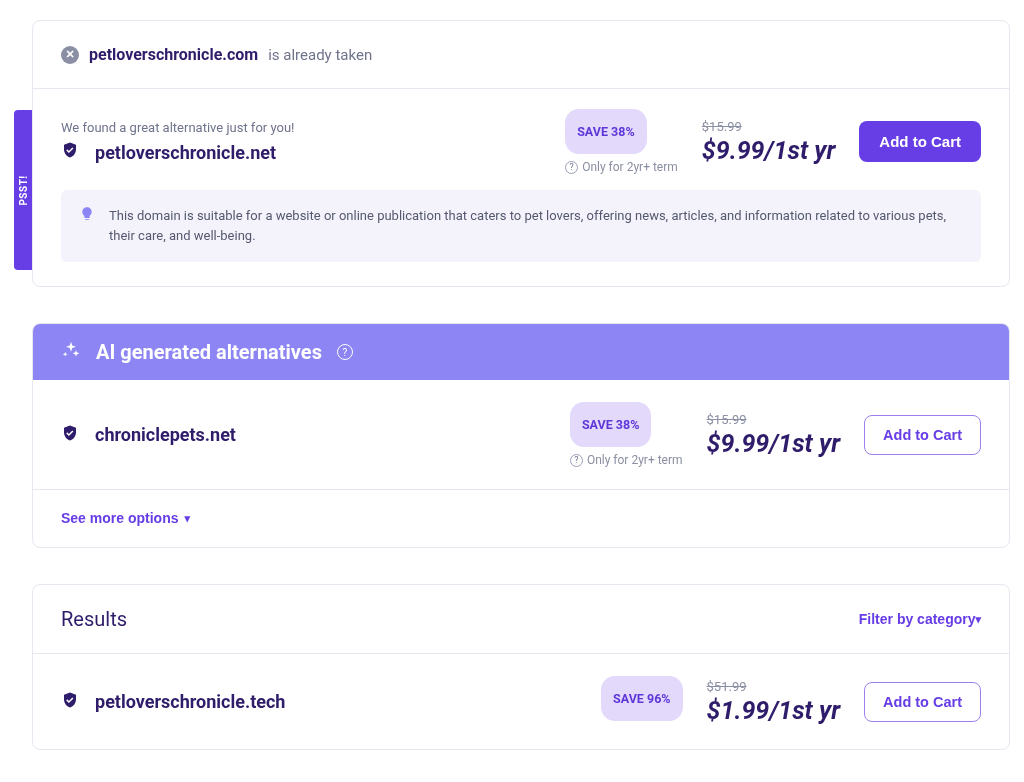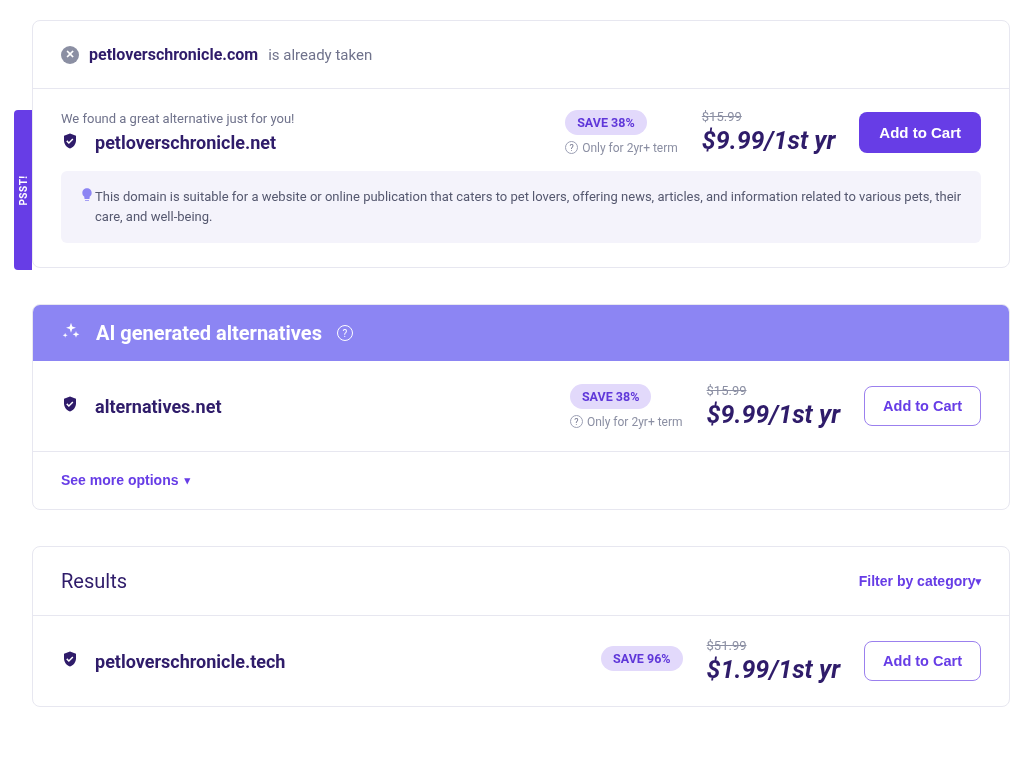--- a/index.html
+++ b/index.html
@@ -67,21 +67,21 @@
   .shield-icon svg { width: 18px; height: 18px; }
   .domain-name { font-size: 18px; font-weight: 700; color: #2f1c6a; }
 
   .save-block { text-align: left; }
   .save-pill {
     display: inline-block;
     background: #e2d9fb;
     color: #5f37d9;
     font-size: 12.5px;
     font-weight: 700;
-    padding: 5px 12px;
+    padding: 15px 12px;
     border-radius: 14px;
     margin-bottom: 6px;
   }
   .term-note { font-size: 12px; color: #8b8fa3; display: flex; align-items: center; gap: 4px; }
   .q-icon {
     width: 13px; height: 13px; border: 1px solid #9ca0b5; border-radius: 50%;
     display: inline-flex; align-items: center; justify-content: center;
     font-size: 9px; color: #70738c;
   }
 
@@ -109,20 +109,21 @@
     font-weight: 700;
     cursor: pointer;
   }
 
   .desc-box {
     margin: 0 28px 24px 28px;
     padding: 16px 18px;
     background: #f4f3fb;
     border-radius: 6px;
     display: flex;
+    gap: 14px;
     align-items: flex-start;
     justify-content: space-between;
   }
   .bulb-icon { color: #8c85f3; flex-shrink: 0; }
   .bulb-icon svg { width: 16px; height: 16px; }
   .desc-text { font-size: 13px; color: #55586f; line-height: 1.55; }
 
   .ai-header {
     background: #8c85f3;
     color: #fff;
@@ -233,21 +234,21 @@
       <span class="ai-q">?</span>
     </div>
 
     <div class="ai-item">
       <div class="domain-line">
         <span class="shield-icon">
           <svg viewBox="0 0 24 24" fill="#2f1c6a">
               <path d="M12 2 4 5v6c0 5 3.4 9.7 8 11 4.6-1.3 8-6 8-11V5l-8-3zm-1.5 14-3.5-3.5 1.4-1.4 2.1 2.1 4.6-4.6 1.4 1.4-6 6z"></path>
             </svg>
         </span>
-        <span class="domain-name">alternatives.net</span>
+        <span class="domain-name">chroniclepets.net</span>
       </div>
       <div class="save-block">
         <div class="save-pill">SAVE 38%</div>
         <div class="term-note">
           <span class="q-icon">?</span>
           <span>Only for 2yr+ term</span>
         </div>
       </div>
       <div class="price-block">
         <div class="old-price">$15.99</div>

